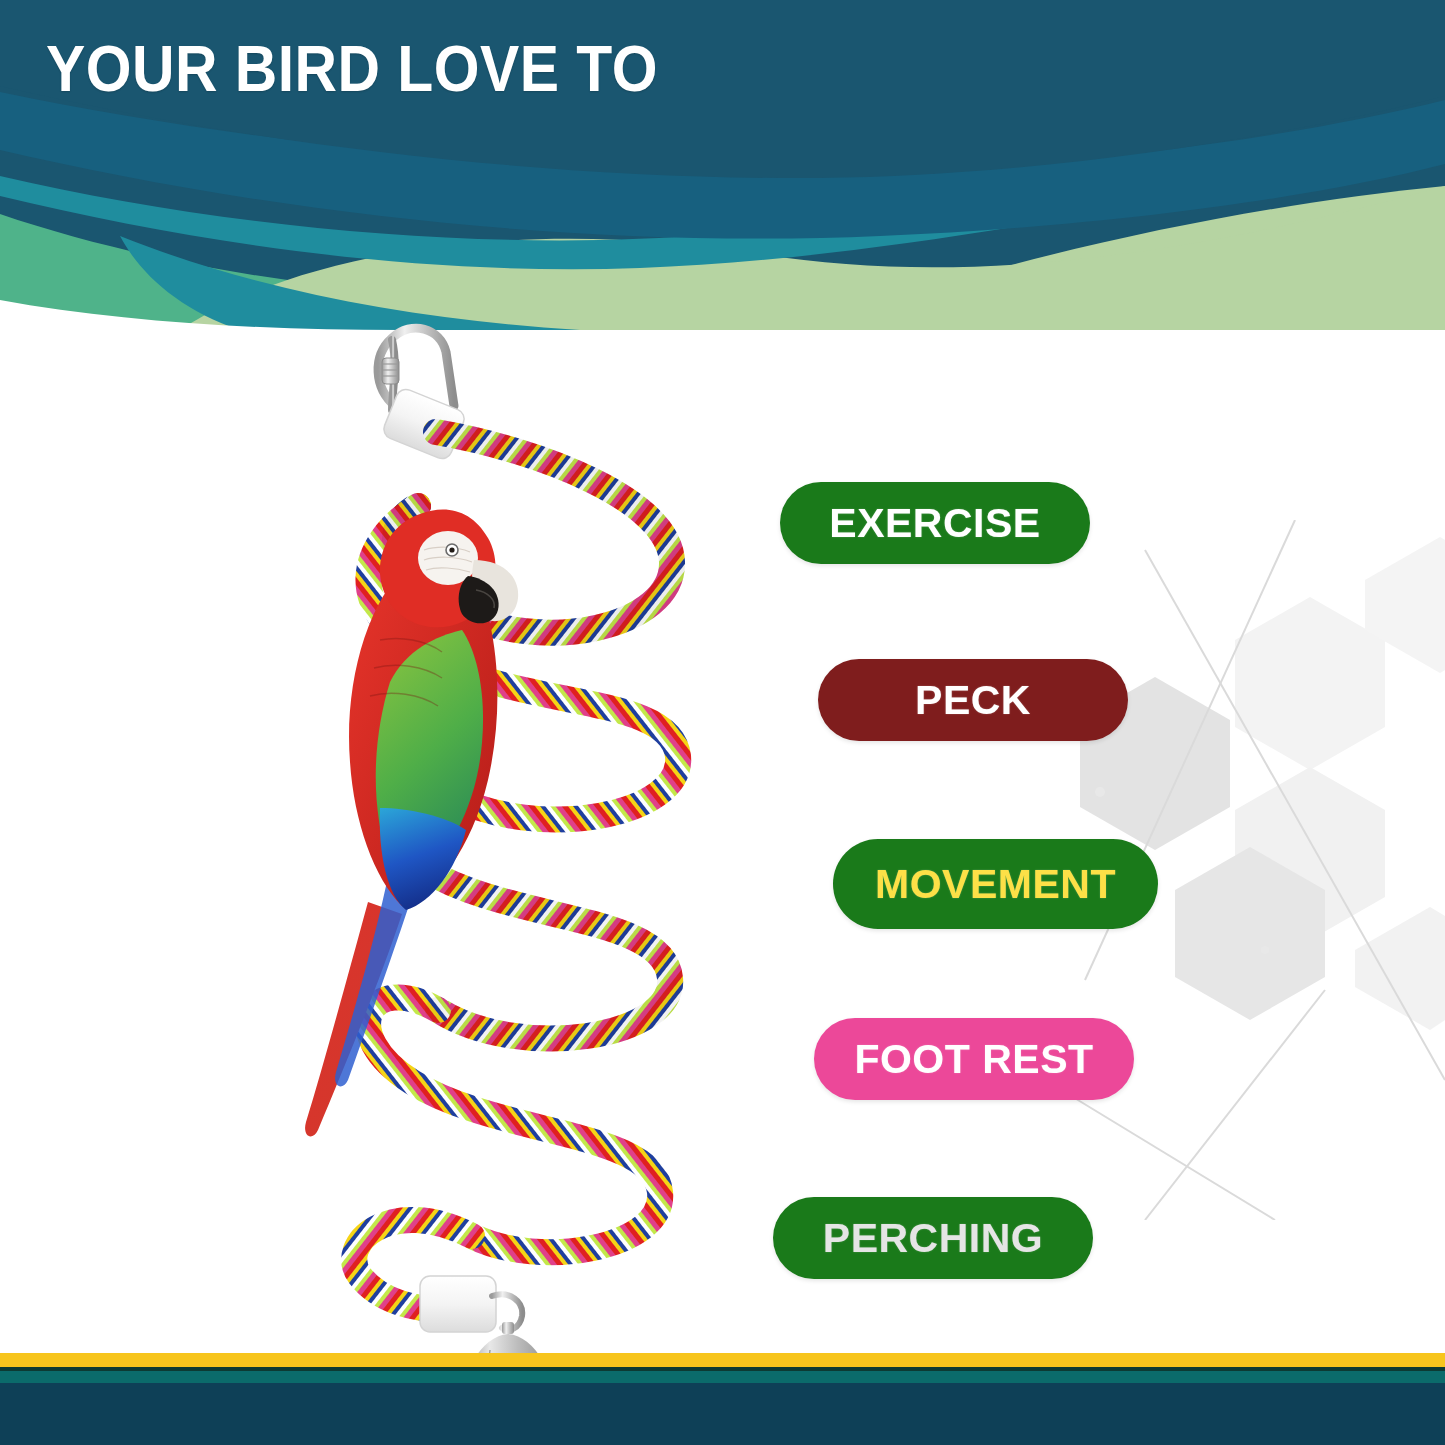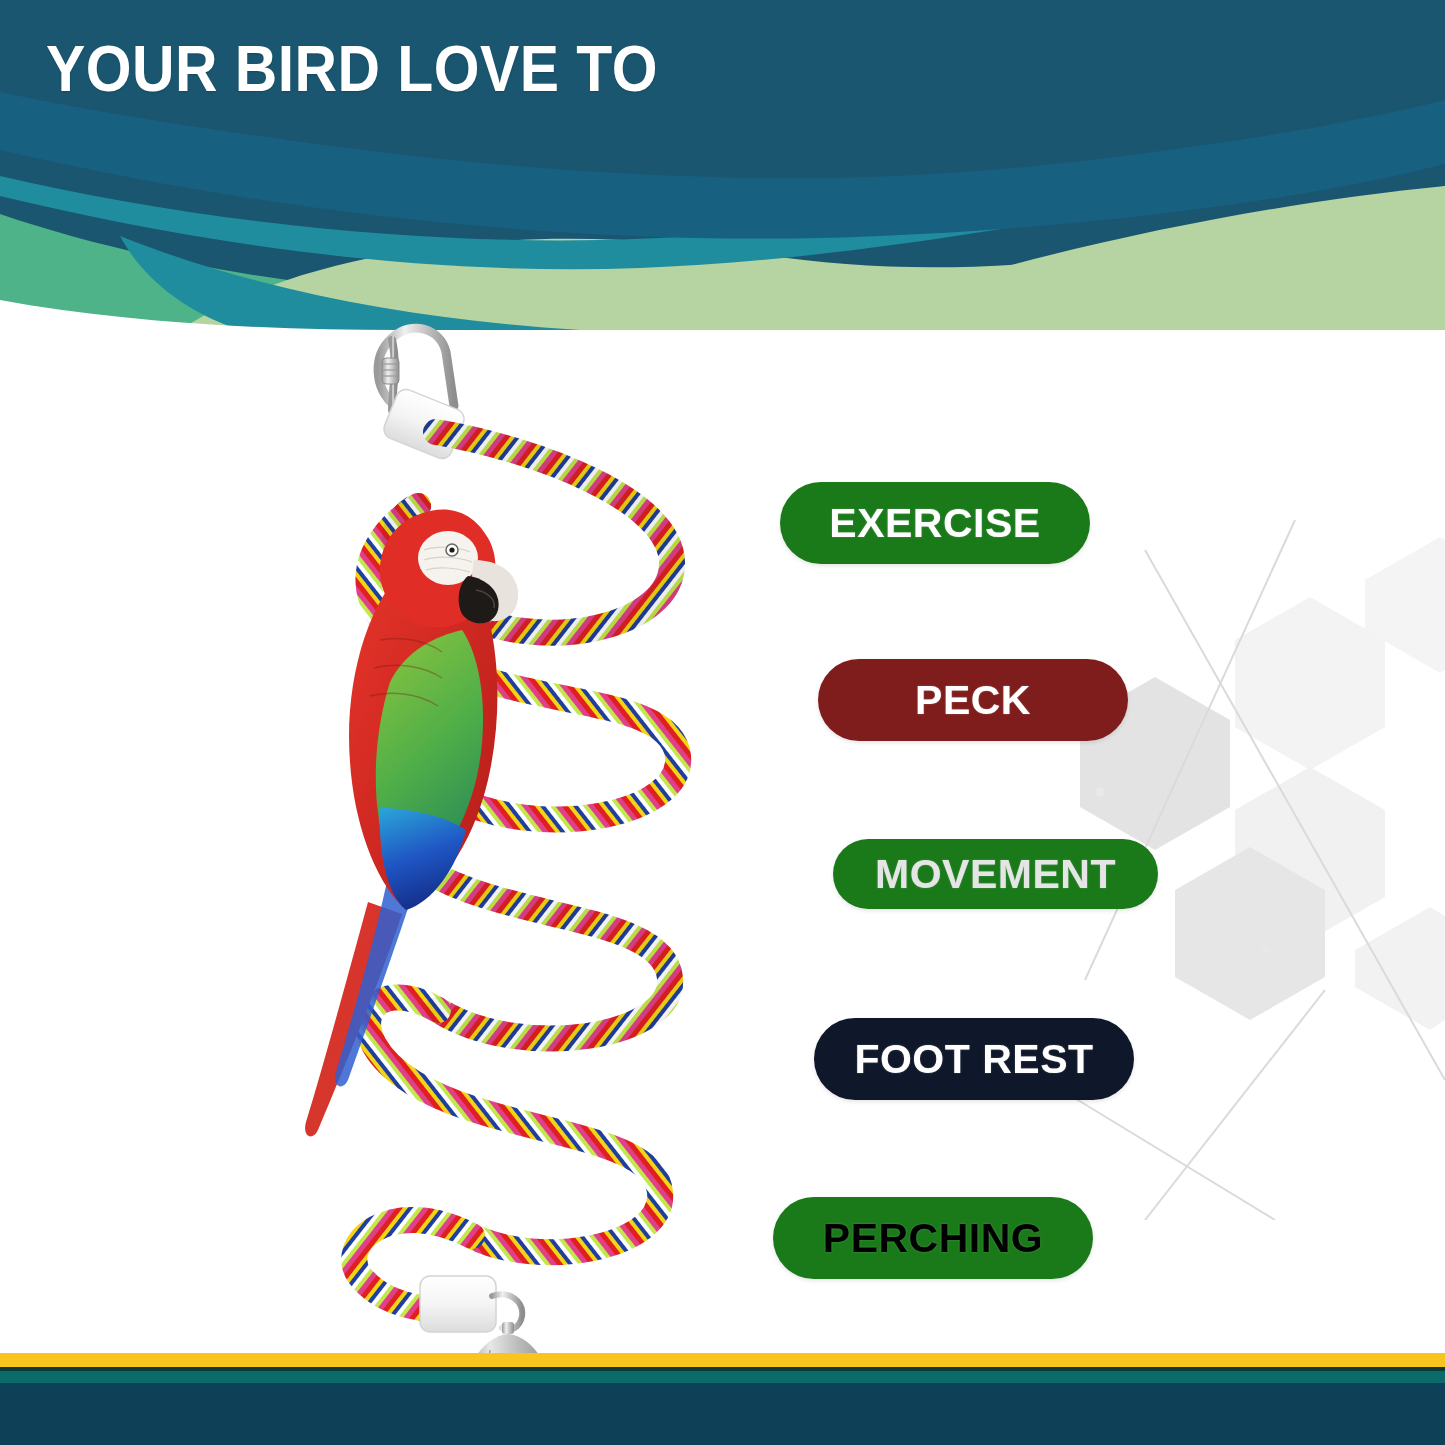--- a/index.html
+++ b/index.html
@@ -255,27 +255,27 @@
     </svg>
   </div>
 
   <div class="badges">
     <div class="badge" style="left: 780px; top: 455px; width: 310px; height: 82px; background: rgb(26, 122, 26); color: rgb(255, 255, 255);">
         <span>EXERCISE</span>
       </div>
     <div class="badge" style="left: 818px; top: 632px; width: 310px; height: 82px; background: #7f1d1d; color: rgb(255, 255, 255);">
         <span>PECK</span>
       </div>
-    <div class="badge" style="left: 833px; top: 812px; width: 325px; height: 70px; background: rgb(26, 122, 26); color: #e5e5e5;">
+    <div class="badge" style="left: 833px; top: 812px; width: 325px; height: 90px; background: rgb(26, 122, 26); color: #fde047;">
         <span>MOVEMENT</span>
       </div>
-    <div class="badge" style="left: 814px; top: 991px; width: 320px; height: 82px; background: #0f172a; color: rgb(255, 255, 255);">
+    <div class="badge" style="left: 814px; top: 991px; width: 320px; height: 82px; background: #ec4899; color: rgb(255, 255, 255);">
         <span>FOOT REST</span>
       </div>
-    <div class="badge" style="left: 773px; top: 1170px; width: 320px; height: 82px; background: rgb(26, 122, 26); color: #000000;">
+    <div class="badge" style="left: 773px; top: 1170px; width: 320px; height: 82px; background: rgb(26, 122, 26); color: #e5e5e5;">
         <span>PERCHING</span>
       </div>
   </div>
 
   <div class="footer">
     <div class="gold" style="background: rgb(247, 197, 29);"></div>
     <div class="dark-line"></div>
     <div class="teal" style="background: rgb(11, 107, 107);"></div>
     <div class="base" style="background: rgb(14, 64, 87);"></div>
   </div>

